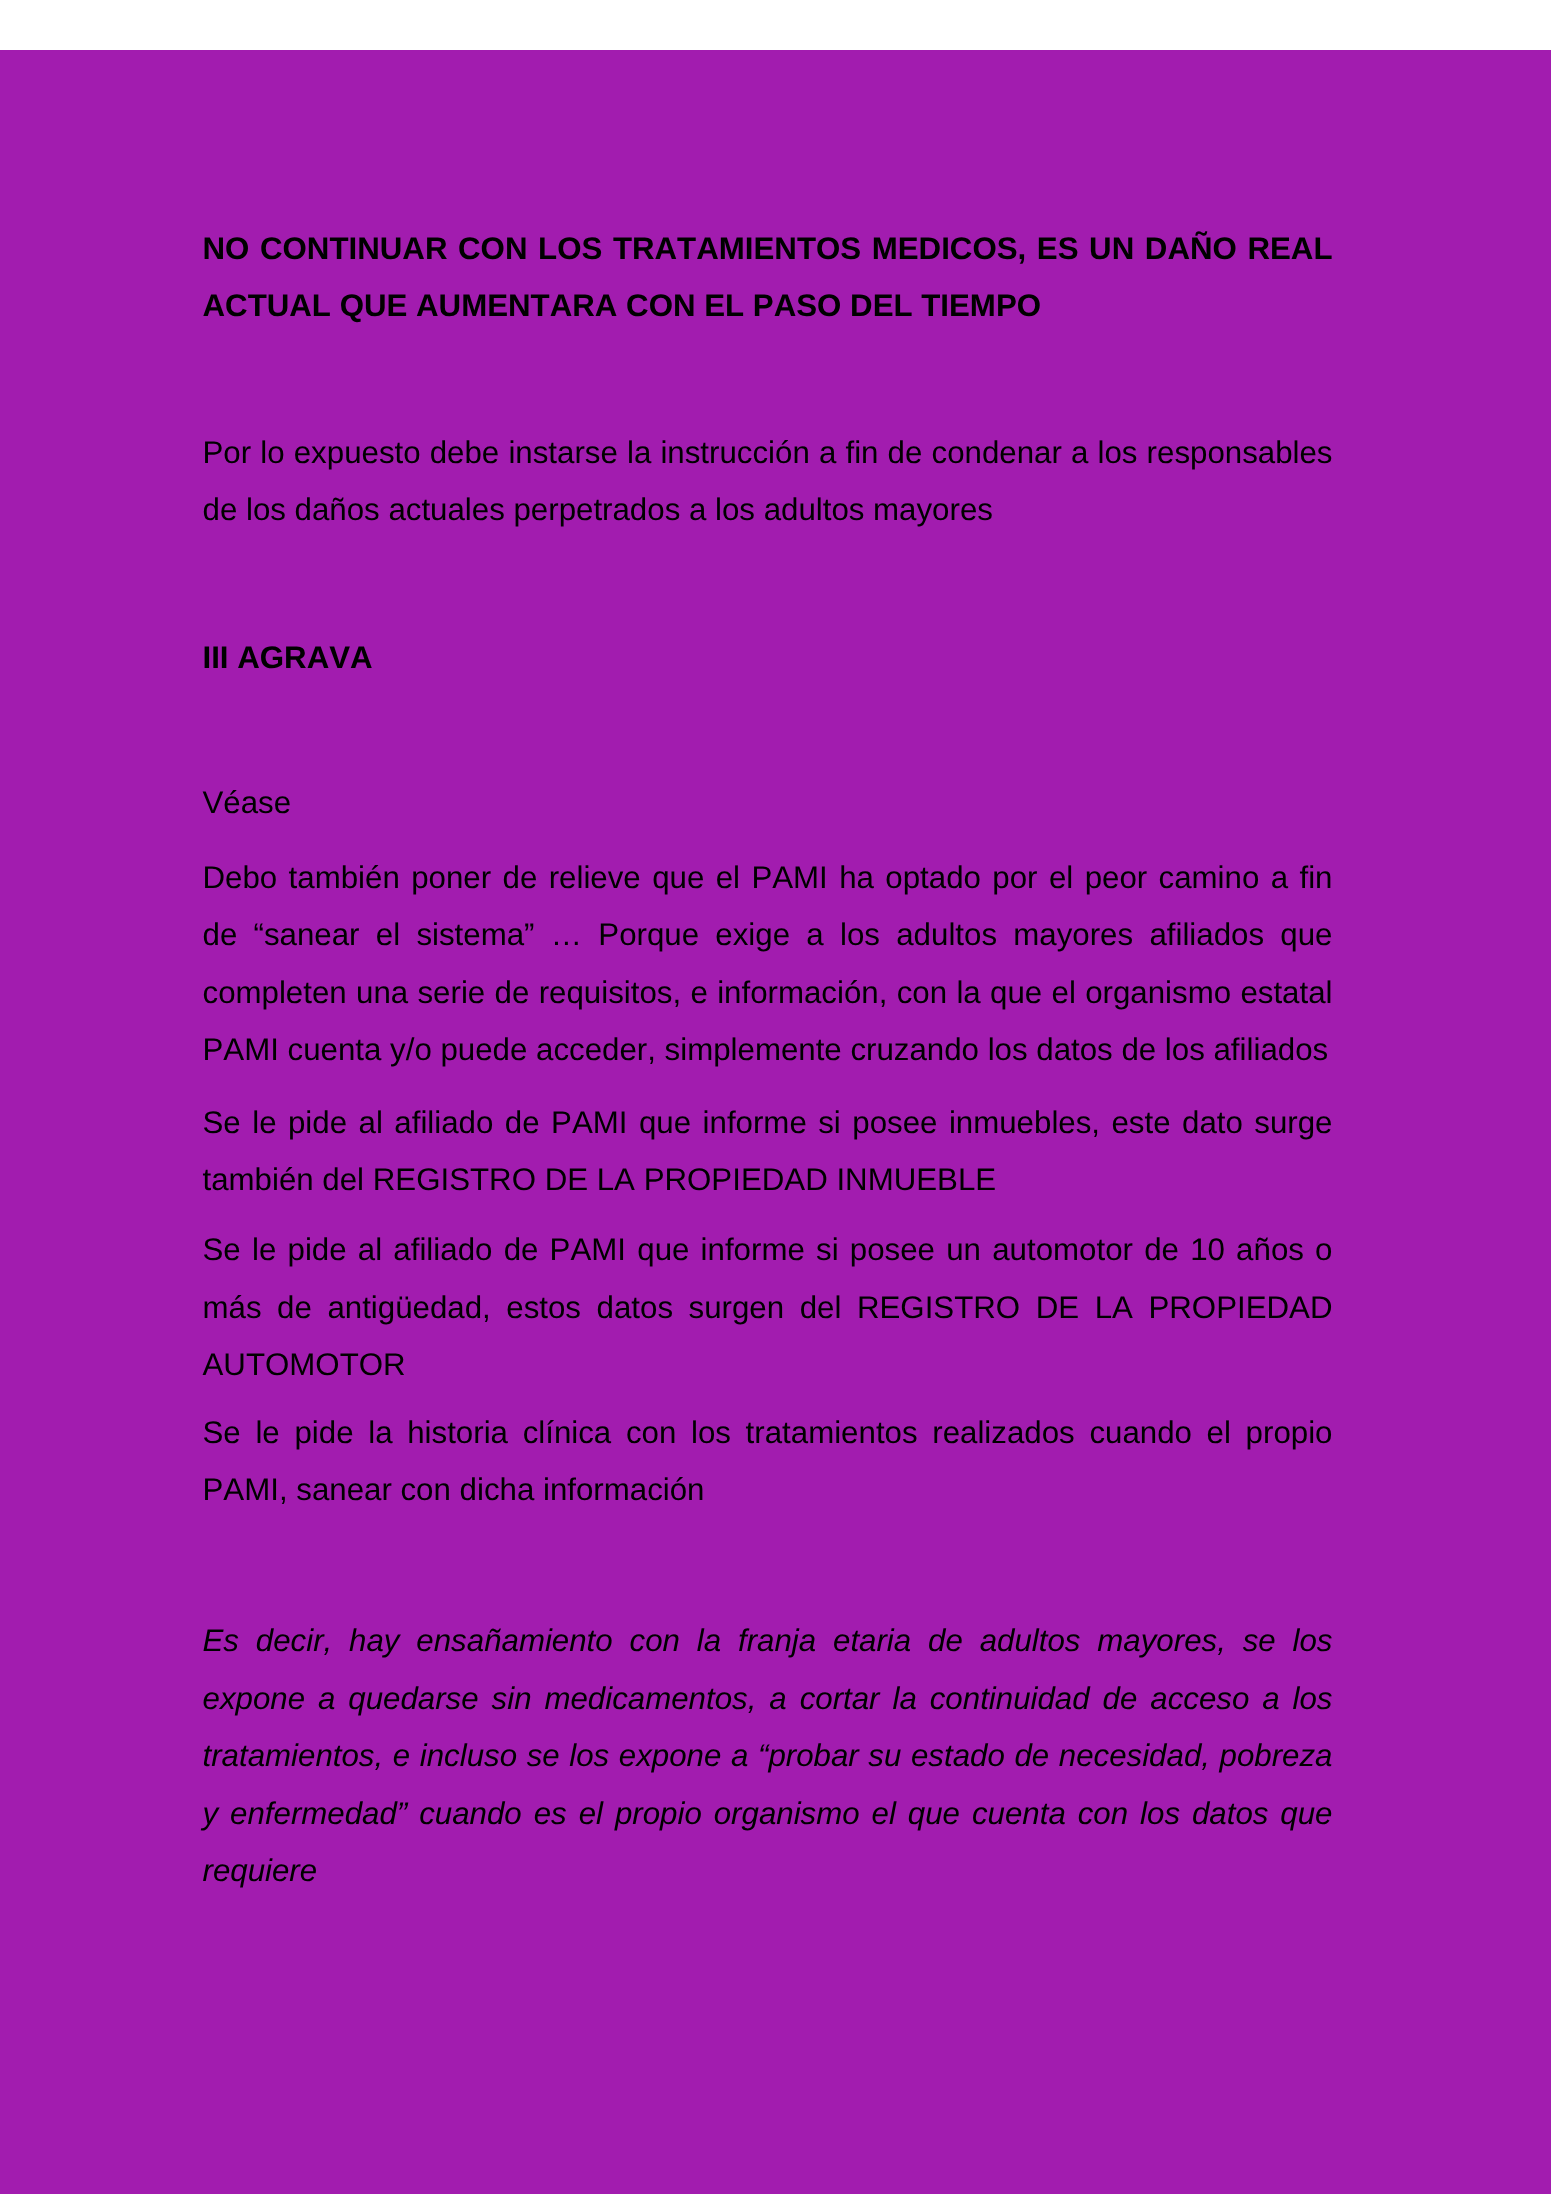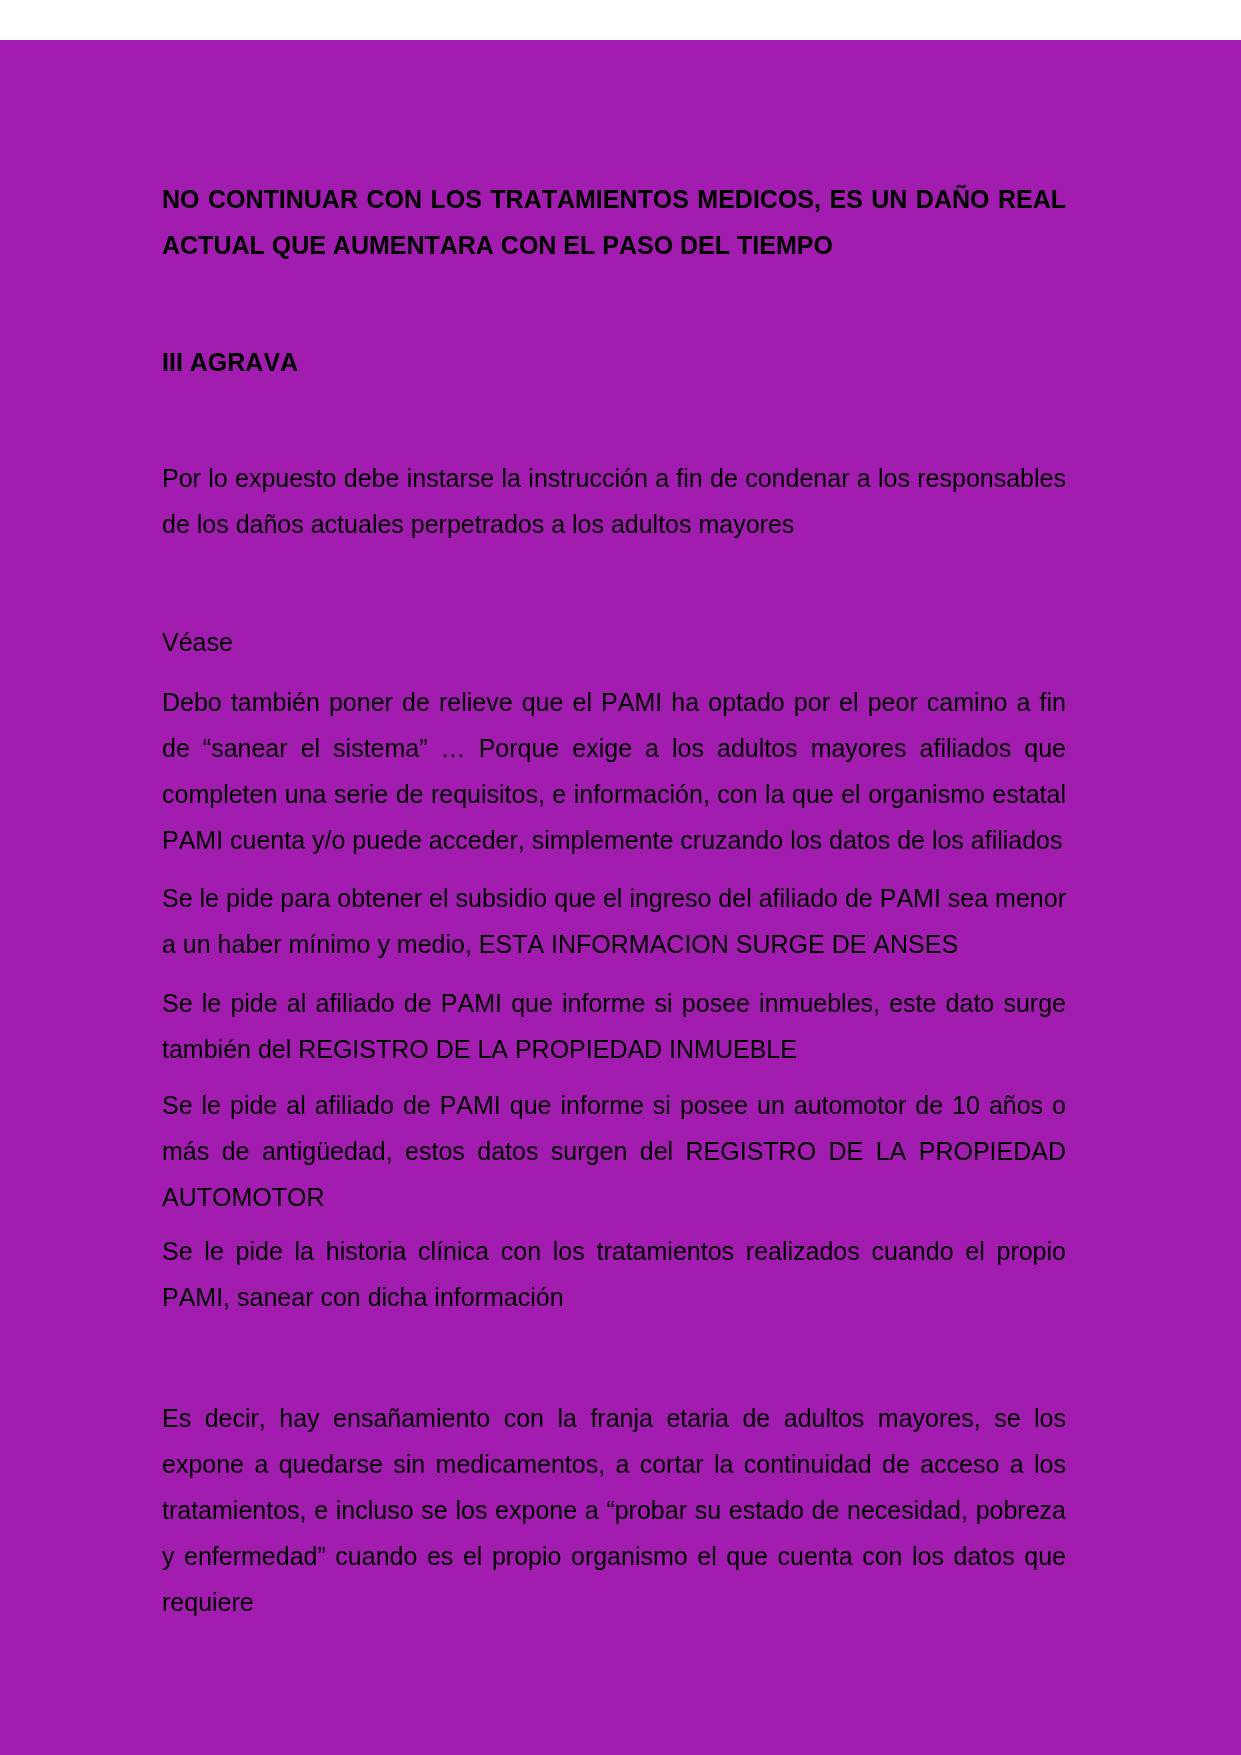--- a/index.html
+++ b/index.html
@@ -38,31 +38,30 @@
   
   .blk0 { margin-bottom: 71px; }
   .blk1 { margin-bottom: 72px; }
   .blk2 { margin-bottom: 70px; }
   .blk3 { margin-bottom: 12px; }
   .blk4 { margin-bottom: 14px; }
   .blk5 { margin-bottom: 13px; }
   .blk6 { margin-bottom: 10px; }
   .blk7 { margin-bottom: 8px; }
   .blk8 { margin-bottom: 75px; }
-  .blk9 { margin-bottom: 0; }
+  .blk9 { margin-bottom: 0; font-style: italic; }
 </style>
 </head>
 <body>
 
 <div class="page">
   <div class="content">
     <p class="block bold blk0">NO CONTINUAR CON LOS TRATAMIENTOS MEDICOS, ES UN DAÑO REAL ACTUAL QUE AUMENTARA CON EL PASO DEL TIEMPO</p>
+    <p class="block blk1">Por lo expuesto debe instarse la instrucción a fin de condenar a los responsables de los daños actuales perpetrados a los adultos mayores</p>
     <p class="block bold blk2">III AGRAVA</p>
-    <p class="block blk1">Por lo expuesto debe instarse la instrucción a fin de condenar a los responsables de los daños actuales perpetrados a los adultos mayores</p>
     <p class="block blk4">Véase</p>
     <p class="block blk3">Debo también poner de relieve que el PAMI ha optado por el peor camino a fin de “sanear el sistema” … Porque exige a los adultos mayores afiliados que completen una serie de requisitos, e información, con la que el organismo estatal PAMI cuenta y/o puede acceder, simplemente cruzando los datos de los afiliados</p>
-    <p class="block blk5">Se le pide para obtener el subsidio que el ingreso del afiliado de PAMI sea menor a un haber mínimo y medio, ESTA INFORMACION SURGE DE ANSES</p>
     <p class="block blk6">Se le pide al afiliado de PAMI que informe si posee inmuebles, este dato surge también del REGISTRO DE LA PROPIEDAD INMUEBLE</p>
     <p class="block blk7">Se le pide al afiliado de PAMI que informe si posee un automotor de 10 años o más de antigüedad, estos datos surgen del REGISTRO DE LA PROPIEDAD AUTOMOTOR</p>
     <p class="block blk8">Se le pide la historia clínica con los tratamientos realizados cuando el propio PAMI, sanear con dicha información</p>
     <p class="block blk9">Es decir, hay ensañamiento con la franja etaria de adultos mayores, se los expone a quedarse sin medicamentos, a cortar la continuidad de acceso a los tratamientos, e incluso se los expone a “probar su estado de necesidad, pobreza y enfermedad” cuando es el propio organismo el que cuenta con los datos que requiere</p>
   </div>
 </div>
 
 </body></html>

